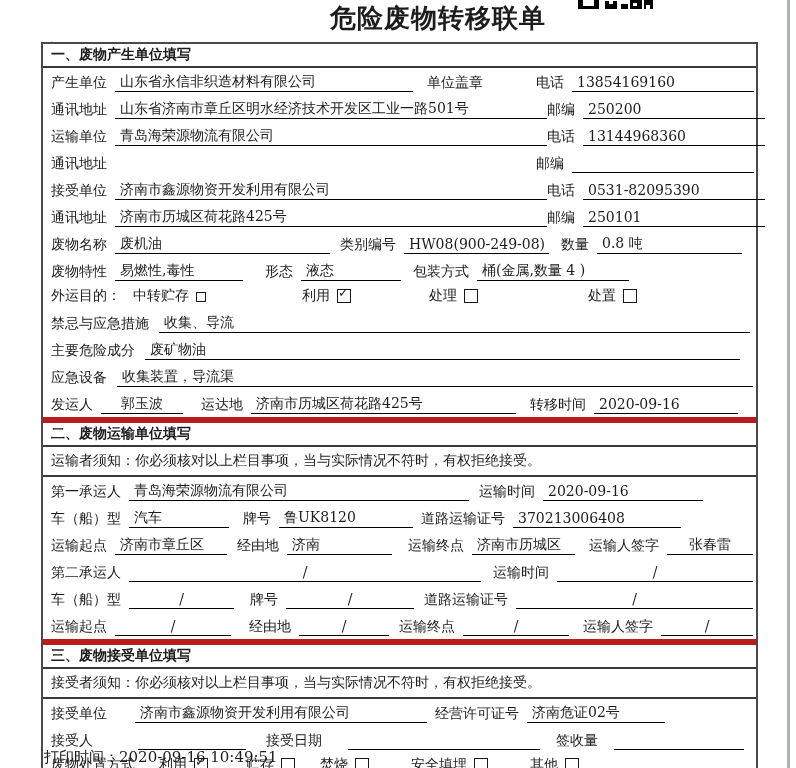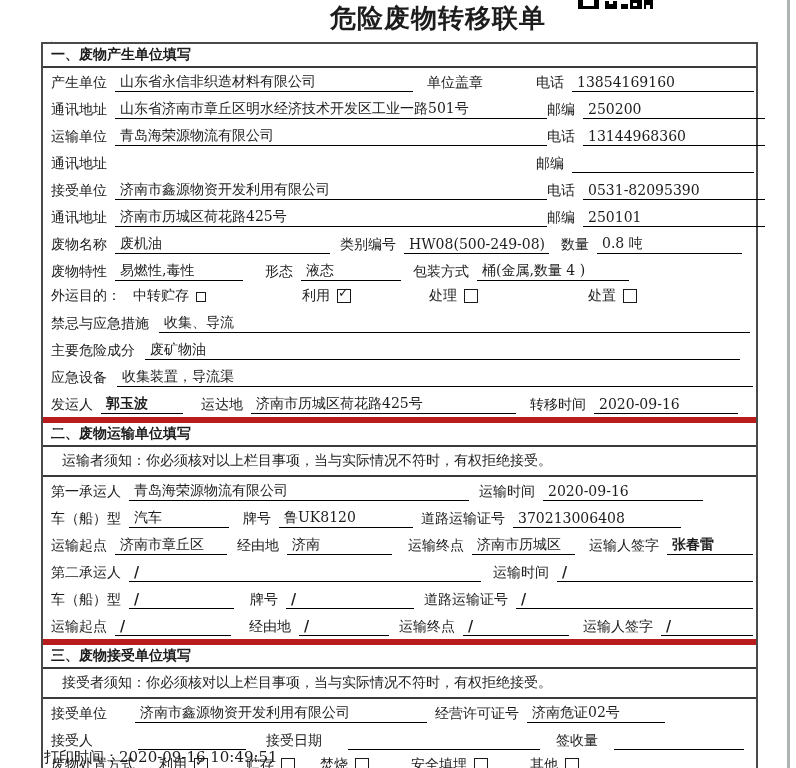--- a/index.html
+++ b/index.html
@@ -10,27 +10,27 @@
          text-align:center;font-size:26px;font-weight:bold;letter-spacing:1px;
          font-family:"DejaVu Sans","Liberation Sans",sans-serif;}
   .qr{position:absolute;left:578px;top:0;}
   .page-edge{position:absolute;left:787px;top:0;width:3px;height:768px;background:#aeb4b4;}
   .tbl{position:absolute;left:41px;top:42px;width:717px;box-sizing:border-box;
        border:2px solid #4a4a4a;background:#fff;}
   .sec{height:22px;display:flex;align-items:center;padding-left:8px;font-weight:bold;
        font-size:14px;border-bottom:2px solid #3a3a3a;
        font-family:"DejaVu Sans","Liberation Sans",sans-serif;}
   .sec.mid{border-top:6px solid #b91c1c;}
-  .notice{height:28px;display:flex;align-items:center;padding-left:19px;border-bottom:2px solid #3a3a3a;}
+  .notice{height:28px;display:flex;align-items:center;padding-left:8px;border-bottom:2px solid #3a3a3a;}
   .row{height:24px;display:flex;align-items:flex-end;padding:0 2px 3px 8px;white-space:nowrap;}
   .row.ck{align-items:center;padding-bottom:1px;}
   .l{flex:none;}
   .v{flex:none;border-bottom:1px solid #000;margin-left:8px;padding:0 5px;min-height:18px;
      box-sizing:border-box;display:inline-block;}
-  .v.c{text-align:left;font-weight:bold;}
+  .v.c{text-align:center;}
   .v.fill{flex:1;}
   .mla{margin-left:auto;font-family:Liberation Serif, serif;}
   .opt{display:flex;align-items:center;}
   .cb{width:12px;height:12px;border:1.5px solid #1a1a1a;margin-left:7px;position:relative;
       flex:none;background:#fff;}
   .cb.sm{width:8px;height:8px;margin-top:2px;}
   .cb .mk{position:absolute;left:0;top:-4px;font-size:13px;font-weight:bold;line-height:1;
           font-family:"DejaVu Sans",sans-serif;}
   .footer{position:absolute;left:44px;top:748px;white-space:nowrap;font-size:15px;}
 </style>
@@ -105,21 +105,21 @@
       <span class="l">通讯地址</span>
       <span class="v" style="width:432px">济南市历城区荷花路425号</span>
       <span class="l mla">邮编</span>
       <span class="v" style="width:182px">250101</span>
     </div>
 
     <div class="row">
       <span class="l">废物名称</span>
       <span class="v" style="width:215px">废机油</span>
       <span class="l" style="margin-left:10px">类别编号</span>
-      <span class="v" style="width:145px">HW08(500-249-08)</span>
+      <span class="v" style="width:145px">HW08(900-249-08)</span>
       <span class="l" style="margin-left:12px">数量</span>
       <span class="v fill" style="margin-right:12px">0.8 吨</span>
     </div>
 
     <div class="row">
       <span class="l">废物特性</span>
       <span class="v" style="width:128px">易燃性,毒性</span>
       <span class="l" style="margin-left:22px">形态</span>
       <span class="v" style="width:100px">液态</span>
       <span class="l" style="margin-left:12px">包装方式</span>

